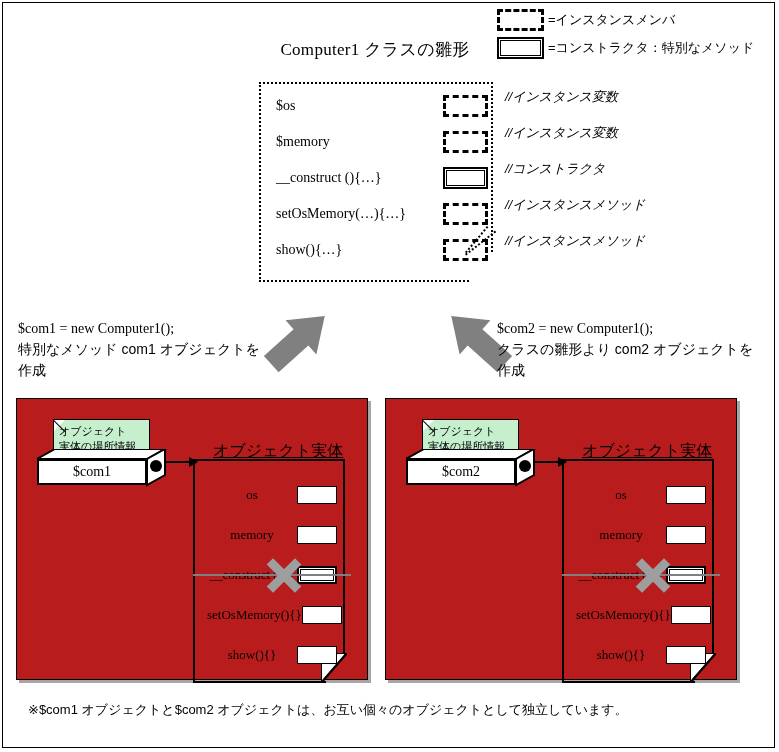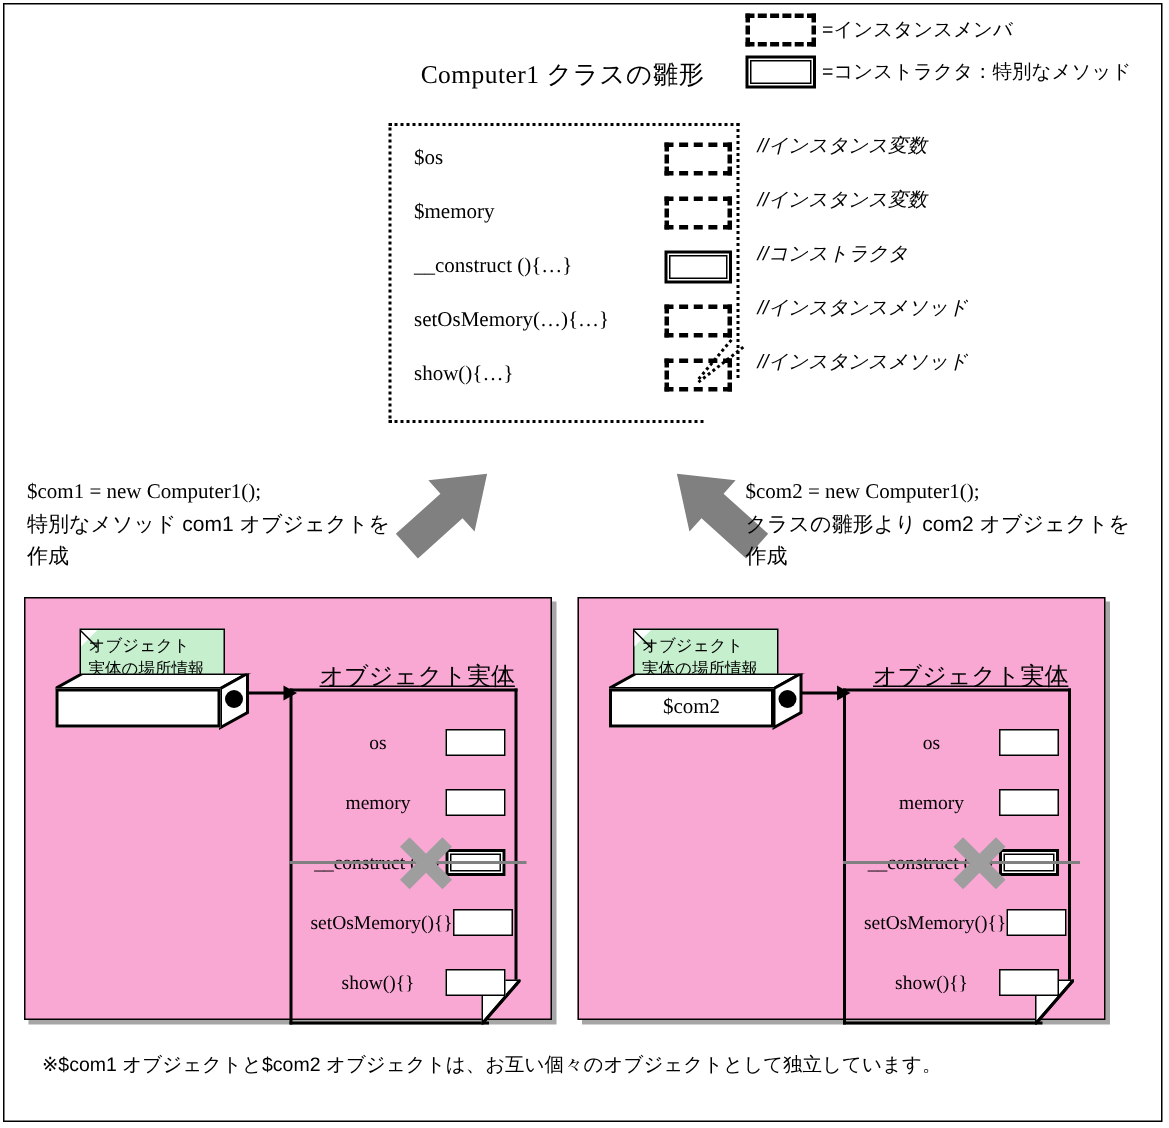--- a/index.html
+++ b/index.html
@@ -61,21 +61,21 @@
   .arrow-svg{display:block;}
 
   
   .caption{position:absolute;font-size:14px;line-height:21px;white-space:nowrap;}
   .caption-left{left:18px;top:318px;}
   .caption-right{left:497px;top:318px;}
 
   
   .inst-panel{
     position:absolute;top:398px;width:352px;height:282px;
-    border:1px solid #000;background:#f9a8d4;box-sizing:border-box;
+    border:1px solid #000;background:#b91c1c;box-sizing:border-box;
     box-shadow:3px 3px 0 #a6a6a6;
   }
   .inst-left{left:16px;}
   .inst-right{left:385px;}
 
   .ref-note{
     position:absolute;left:36px;top:20px;width:97px;height:41px;
     background:#c6efce;border:1px solid #000;box-sizing:border-box;
   }
   .ref-note .fold{
@@ -252,20 +252,21 @@
     </div>
   </div>
 
   <div class="ref-box">
     <svg width="140" height="40" viewBox="0 0 140 40">
       <polygon points="0,10 18,0 128,0 110,10" fill="#fff" stroke="#000" stroke-width="2"></polygon>
       <polygon points="110,10 128,0 128,26 110,36" fill="#fff" stroke="#000" stroke-width="2"></polygon>
       <circle cx="119" cy="17" r="6" fill="#000"></circle>
     </svg>
     <div class="front"></div>
+    <div class="name">$com1</div>
   </div>
 
   <div class="link-line" style="left:148px;top:62px;width:26px;"></div>
   <div class="link-head" style="left:172px;top:58px;"></div>
 
   <div class="obj-title gothic" style="left:196px;top:42px;">オブジェクト実体</div>
 
   <div class="obj-panel" style="left:176px;top:60px;">
     <div class="op-edge op-top"></div>
     <div class="op-edge op-left"></div>

